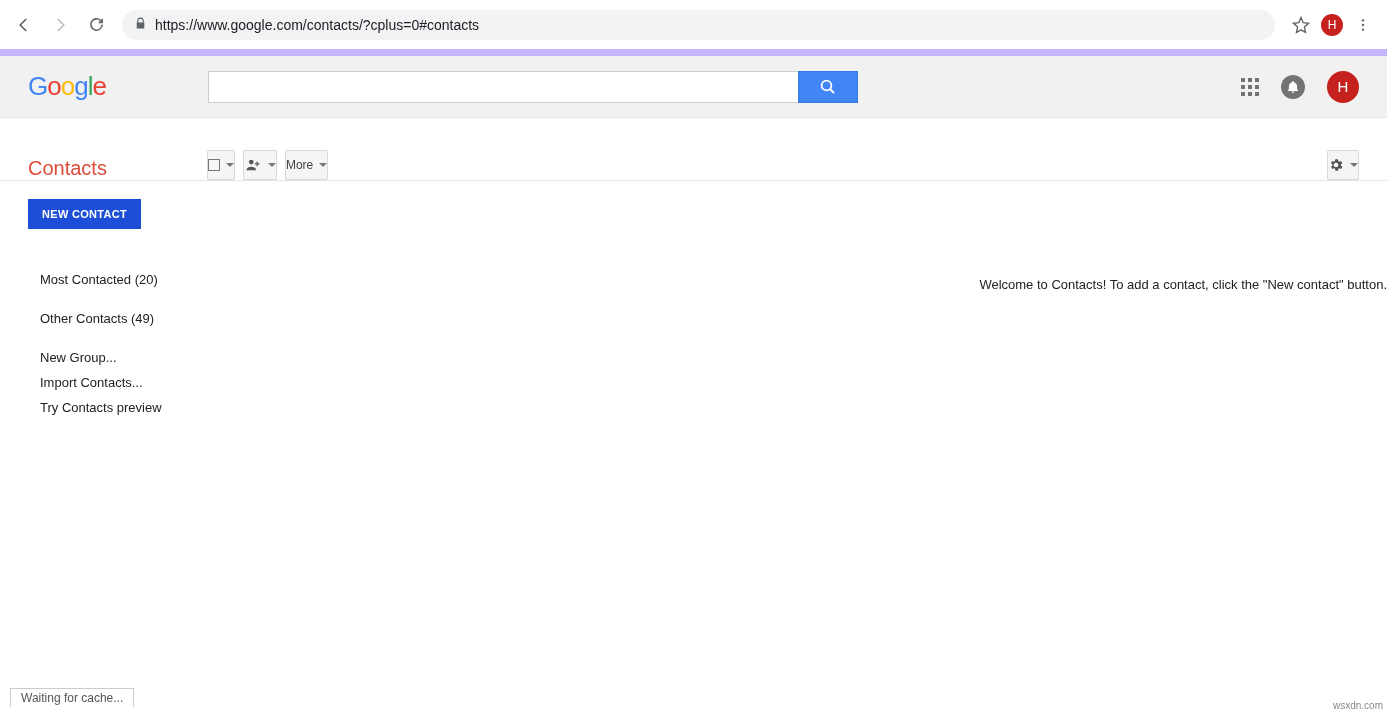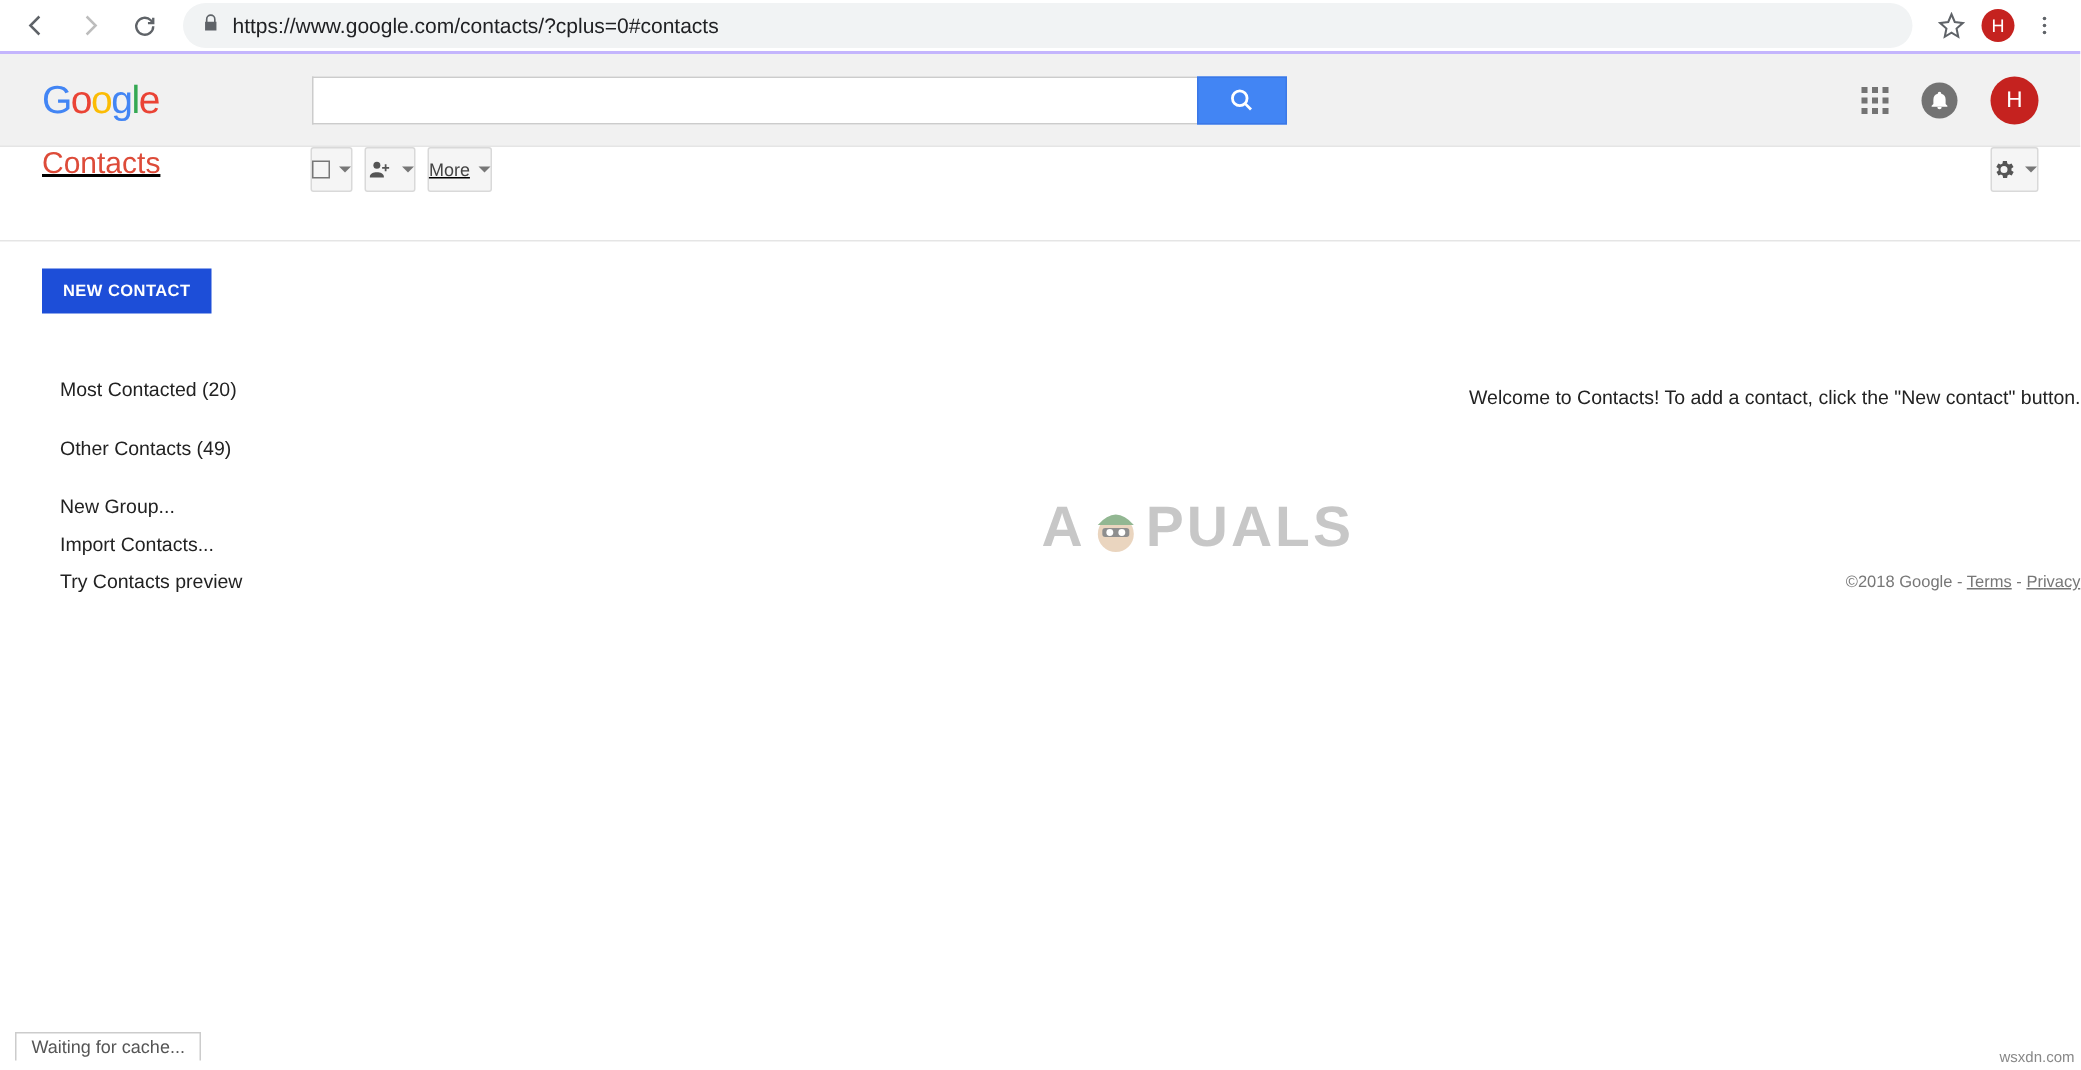--- a/index.html
+++ b/index.html
@@ -1,34 +1,34 @@
 <!DOCTYPE html>
 <html><head>
 <meta charset="utf-8">
 <style>
   * { box-sizing: border-box; margin: 0; padding: 0; }
   html, body { width: 1387px; height: 713px; font-family: Arial, sans-serif; background:#fff; overflow:hidden; }
-  .browser-chrome { display:flex; align-items:center; height:36px; padding:0 8px; border-bottom:2px solid #c4b5fd; gap:4px; }
+  .browser-chrome { display:flex; align-items:center; height:56px; padding:0 8px; border-bottom:7px solid #c4b5fd; gap:4px; }
   .nav-btn { width:32px; height:32px; display:flex; align-items:center; justify-content:center; border-radius:50%; color:#5f6368; }
   .nav-btn.disabled { color:#bdbdbd; }
   .omnibox { flex:1; height:30px; display:flex; align-items:center; background:#f1f3f4; border-radius:15px; padding:0 12px; gap:8px; color:#202124; font-size:14px; margin:0 6px; }
   .lock-icon { color:#5f6368; }
   .profile-dot { width:22px; height:22px; border-radius:50%; background:#c5221f; color:#fff; font-size:12px; display:flex; align-items:center; justify-content:center; font-weight:500; }
   .google-bar { height:62px; background:#f1f1f1; border-bottom:1px solid #e5e5e5; display:flex; align-items:center; padding:0 28px; gap:24px; }
   .logo { font-size:26px; font-weight:500; letter-spacing:-1px; display:flex; }
   .l-g1{color:#4285F4;} .l-o1{color:#EA4335;} .l-o2{color:#FBBC05;} .l-g2{color:#4285F4;} .l-l{color:#34A853;} .l-e{color:#EA4335;}
   .searchbox { display:flex; height:32px; margin-left:78px; }
   .searchbox input { width:590px; border:1px solid #ccc; border-right:none; padding:0 10px; font-size:16px; outline:none; background:#fff; }
   .searchbox button { width:60px; background:#4285F4; border:1px solid #3b78e7; display:flex; align-items:center; justify-content:center; color:#fff; }
   .gb-right { margin-left:auto; display:flex; align-items:center; gap:22px; }
   .apps-grid { width:18px; height:18px; display:grid; grid-template-columns:repeat(3,4px); grid-template-rows:repeat(3,4px); gap:3px; }
   .apps-grid span { background:#737373; }
   .bell-circle { width:24px; height:24px; border-radius:50%; background:#737373; display:flex; align-items:center; justify-content:center; color:#fff; }
   .avatar-big { width:32px; height:32px; border-radius:50%; background:#c5221f; color:#fff; font-size:15px; display:flex; align-items:center; justify-content:center; }
-  .toolbar { height:63px; border-bottom:1px solid #e5e5e5; display:flex; align-items:flex-start; padding:0 28px; gap:8px;text-decoration:underline; }
+  .toolbar { height:63px; border-bottom:1px solid #e5e5e5; display:flex; align-items:flex-end; padding:0 28px; gap:8px; }
   .title { color:#dd4b39; font-size:20px; margin-right:92px; }
   .tbtn { height:30px; background:#f5f5f5; border:1px solid #d9d9d9; border-radius:2px; display:flex; align-items:center; justify-content:center; padding:0 0; font-size:12px; color:#444; gap:6px; cursor:pointer; }
   .tbtn .caret { width:0; height:0; border-left:4px solid transparent; border-right:4px solid transparent; border-top:4px solid #777; }
   .check-outline { width:12px; height:12px; border:1.5px solid #777; }
   .settings-btn { margin-left:auto; }
   .content { display:flex; height:calc(713px - 40px - 62px - 50px); position:relative; }
   .sidebar { width:210px; padding:18px 0 0 0; font-size:13px; color:#222; }
   .new-contact { margin:0 0 24px 28px; background:#1d4ed8; color:#fff; border:none; height:30px; padding:0 14px; font-size:11px; font-weight:bold; letter-spacing:0.3px; cursor:pointer; }
   .nav-group { position:relative; }
   .nav-head { color:#dd4b39; font-weight:bold; padding:6px 0 6px 40px; position:relative; border-left:4px solid #dd4b39; margin-left:-4px; cursor:pointer; }
@@ -165,30 +165,18 @@
     <div class="nav-item">Other Contacts (49)</div>
     <div class="nav-gap"></div>
     <div class="nav-item">New Group...</div>
     <div class="nav-item">Import Contacts...</div>
     <div class="nav-item">Try Contacts preview</div>
   </div>
 
   <div class="main-area">
     <div class="welcome-msg">Welcome to Contacts! To add a contact, click the "New contact" button.</div>
 
-    <div class="watermark">
-      A<span class="face"><svg viewBox="0 0 40 40">
-            <circle cx="20" cy="22" r="12" fill="#d9b38c"></circle>
-            <path d="M8 16 Q20 2 32 16" fill="#3a7d3a"></path>
-            <rect x="11" y="18" width="18" height="6" rx="2" fill="#333"></rect>
-            <circle cx="16" cy="21" r="2.3" fill="#fff"></circle>
-            <circle cx="24" cy="21" r="2.3" fill="#fff"></circle>
-          </svg></span>PUALS
-    </div>
 
-    <div class="footer-line">
-      <span>©2018 Google</span><span> - </span><a href="#">Terms</a><span> - </span><a href="#">Privacy</a>
-    </div>
   </div>
 </div>
 
 <div class="status-bar">Waiting for cache...</div>
 <div class="site-tag">wsxdn.com</div>
 
 </body></html>

